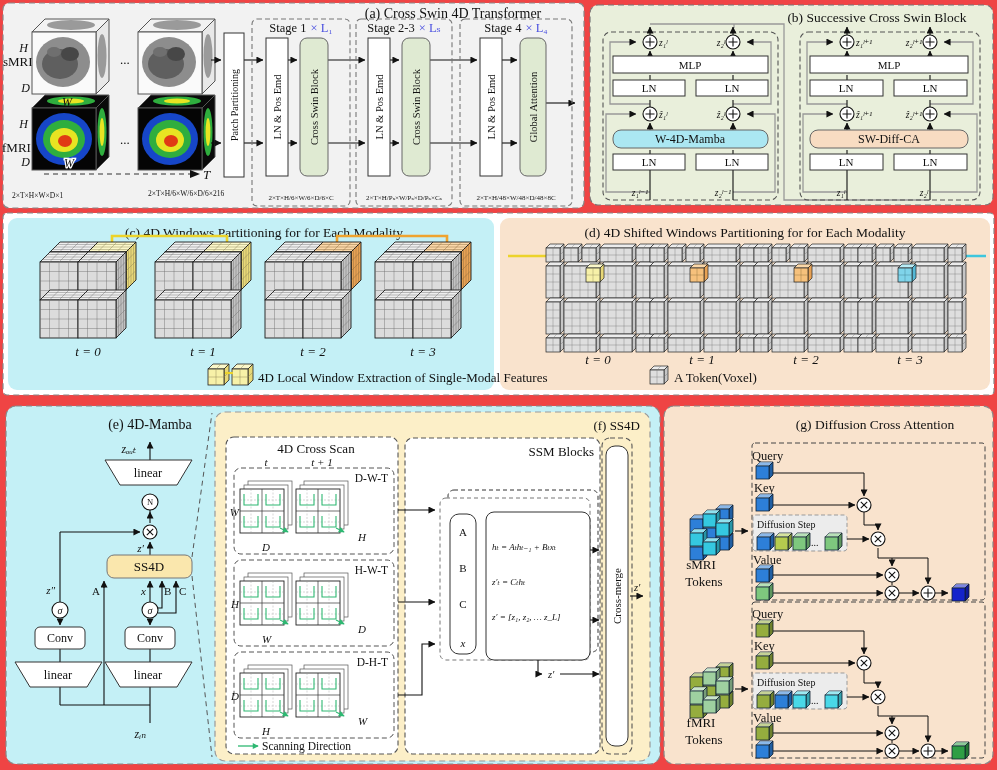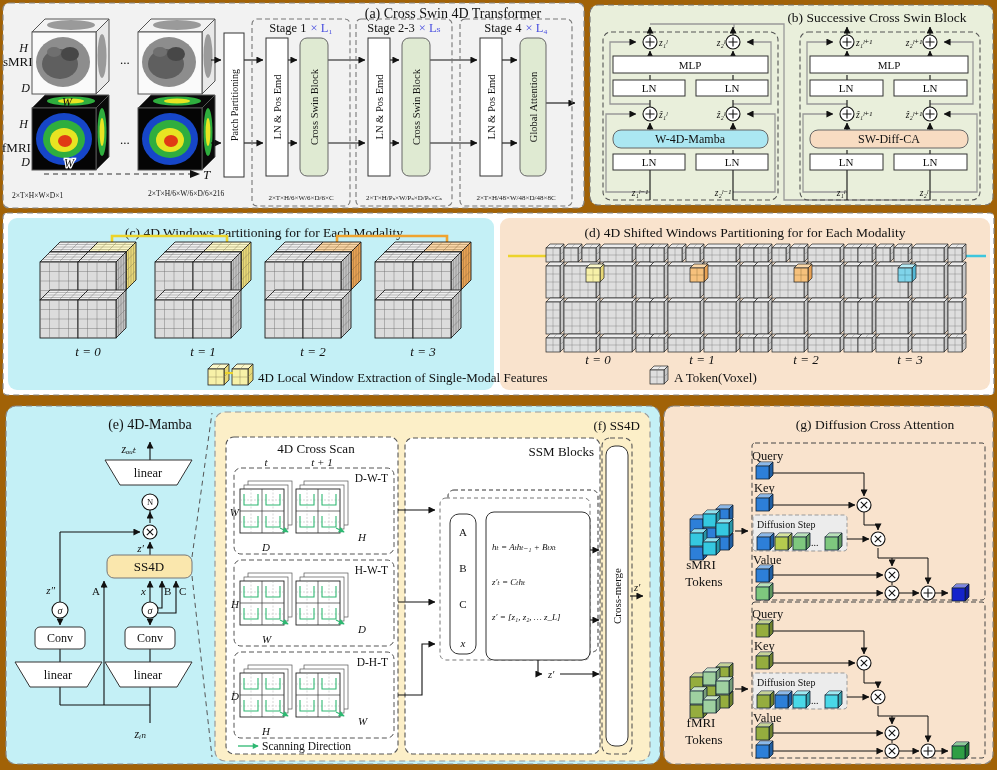--- a/index.html
+++ b/index.html
@@ -1,16 +1,16 @@
 <!DOCTYPE html>
 <html><head>
 <meta charset="utf-8">
 <style>
   html,body{margin:0;padding:0;background:#fff;}
-  .page{position:relative;width:997px;height:770px;background:#a16207;overflow:hidden;
+  .page{position:relative;width:997px;height:770px;background:#ef4444;overflow:hidden;
         font-family:"Liberation Serif","DejaVu Serif",serif;}
   svg{position:absolute;display:block;}
   text{font-family:"Liberation Serif","DejaVu Serif",serif;fill:#111;}
   .it{font-style:italic;}
   .vt{font-size:10.5px;}
 </style>
 </head>
 <body>
 
 <div class="page">

